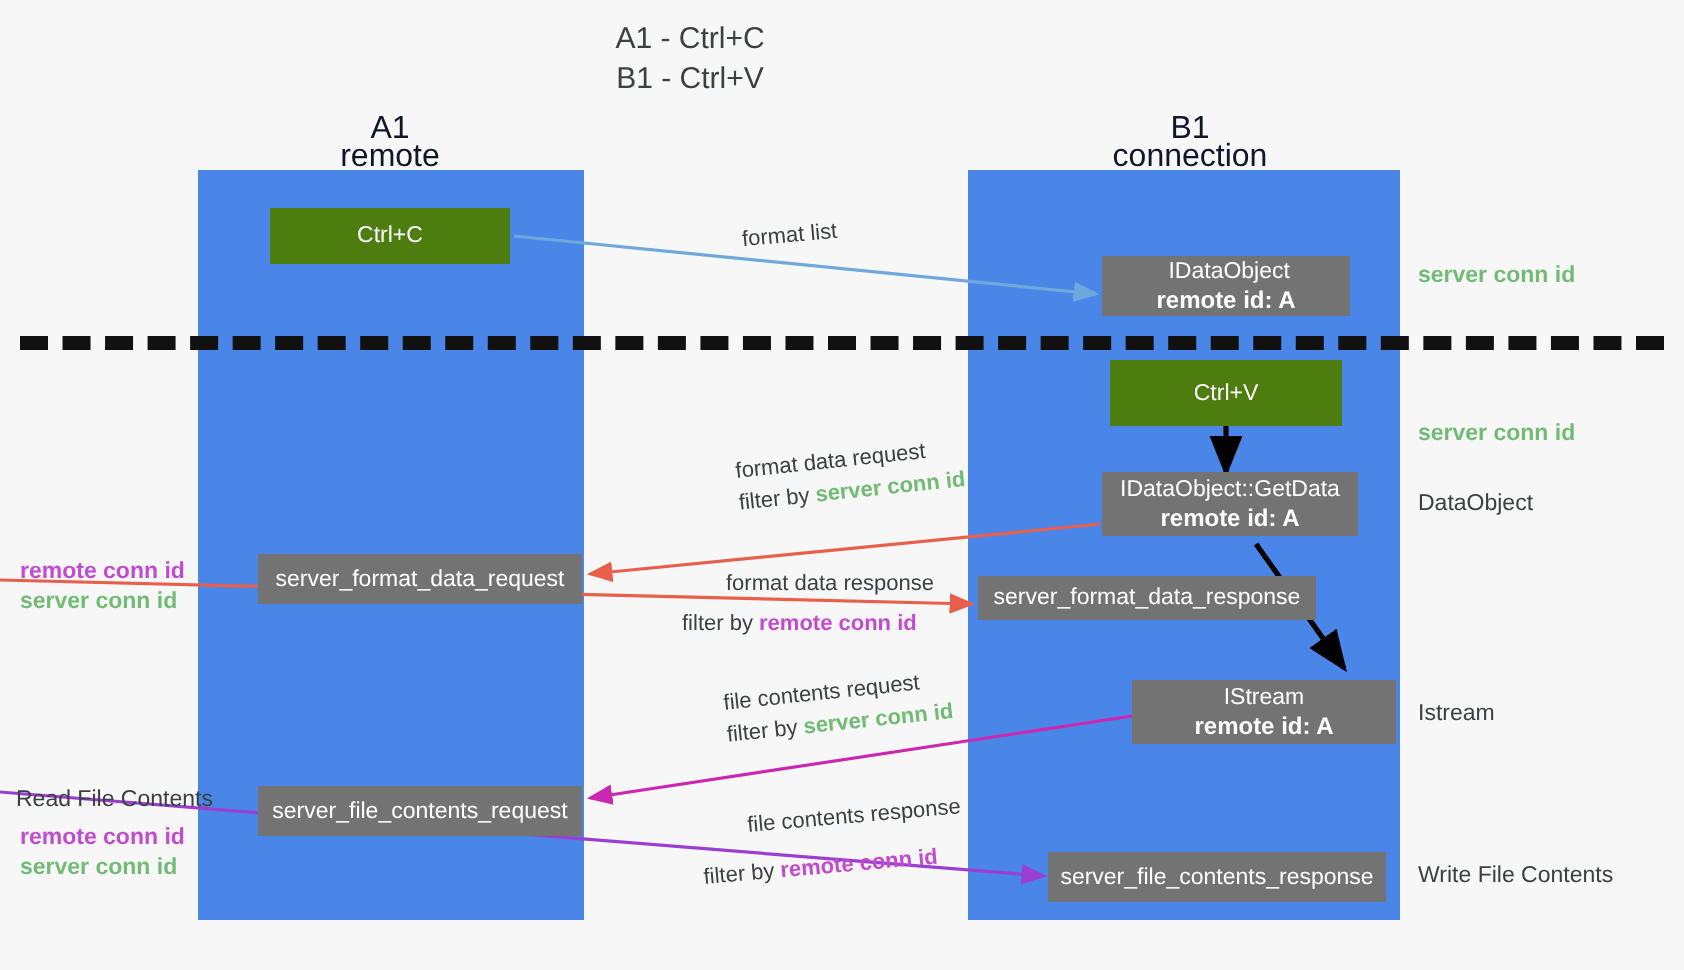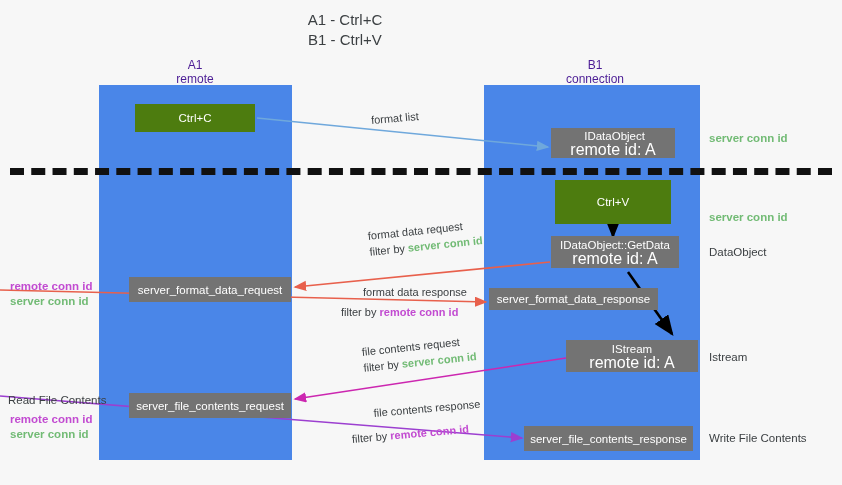--- a/index.html
+++ b/index.html
@@ -15,36 +15,36 @@
   .abs{position:absolute;}
 
   
   .title{
     width:690px;text-align:center;top:10px;left:0;
     font-size:15px;line-height:20px;color:#3c4043;
   }
 
   
   .colhead{
-    text-align:center;font-size:12px;line-height:14px;color:#4c1d95;
+    text-align:center;font-size:16px;line-height:14px;color:#0f172a;
   }
 
   
   .lane{background:#4a86e8;}
 
   
   .box{
     display:flex;align-items:center;justify-content:center;
     flex-direction:column;
     color:#ffffff;font-size:11.5px;line-height:14px;
     text-align:center;box-sizing:border-box;
   }
   .box.green{background:#4d7c0f;}
   .box.orange{background:#737373;}
-  .box .l2{font-size:16px;}
+  .box .l2{font-size:12px;font-weight:bold;}
 
   
   .slabel{font-size:11.5px;line-height:15px;color:#3c4043;}
   .green-t{color:#72bb75;font-weight:bold;}
   .pink-t{color:#c24bd1;font-weight:bold;}
 
   
   .elabel{font-size:11px;line-height:16px;color:#3c4043;white-space:nowrap;}
   .elabel .em{font-weight:bold;}
 
@@ -113,21 +113,21 @@
 
   <div class="abs box green" style="left:135px;top:104px;width:120px;height:28px;">
     <div>Ctrl+C</div>
   </div>
 
   <div class="abs box orange" style="left:551px;top:128px;width:124px;height:30px;">
     <div>&nbsp;IDataObject</div>
     <div class="l2">remote id: A</div>
   </div>
 
-  <div class="abs box green" style="left:555px;top:180px;width:116px;height:44px;">
+  <div class="abs box green" style="left:555px;top:180px;width:116px;height:33px;">
     <div>Ctrl+V</div>
   </div>
 
   <div class="abs box orange" style="left:551px;top:236px;width:128px;height:32px;">
     <div>IDataObject::GetData</div>
     <div class="l2">remote id: A</div>
   </div>
 
   <div class="abs box orange" style="left:566px;top:340px;width:132px;height:32px;">
     <div>IStream</div>

